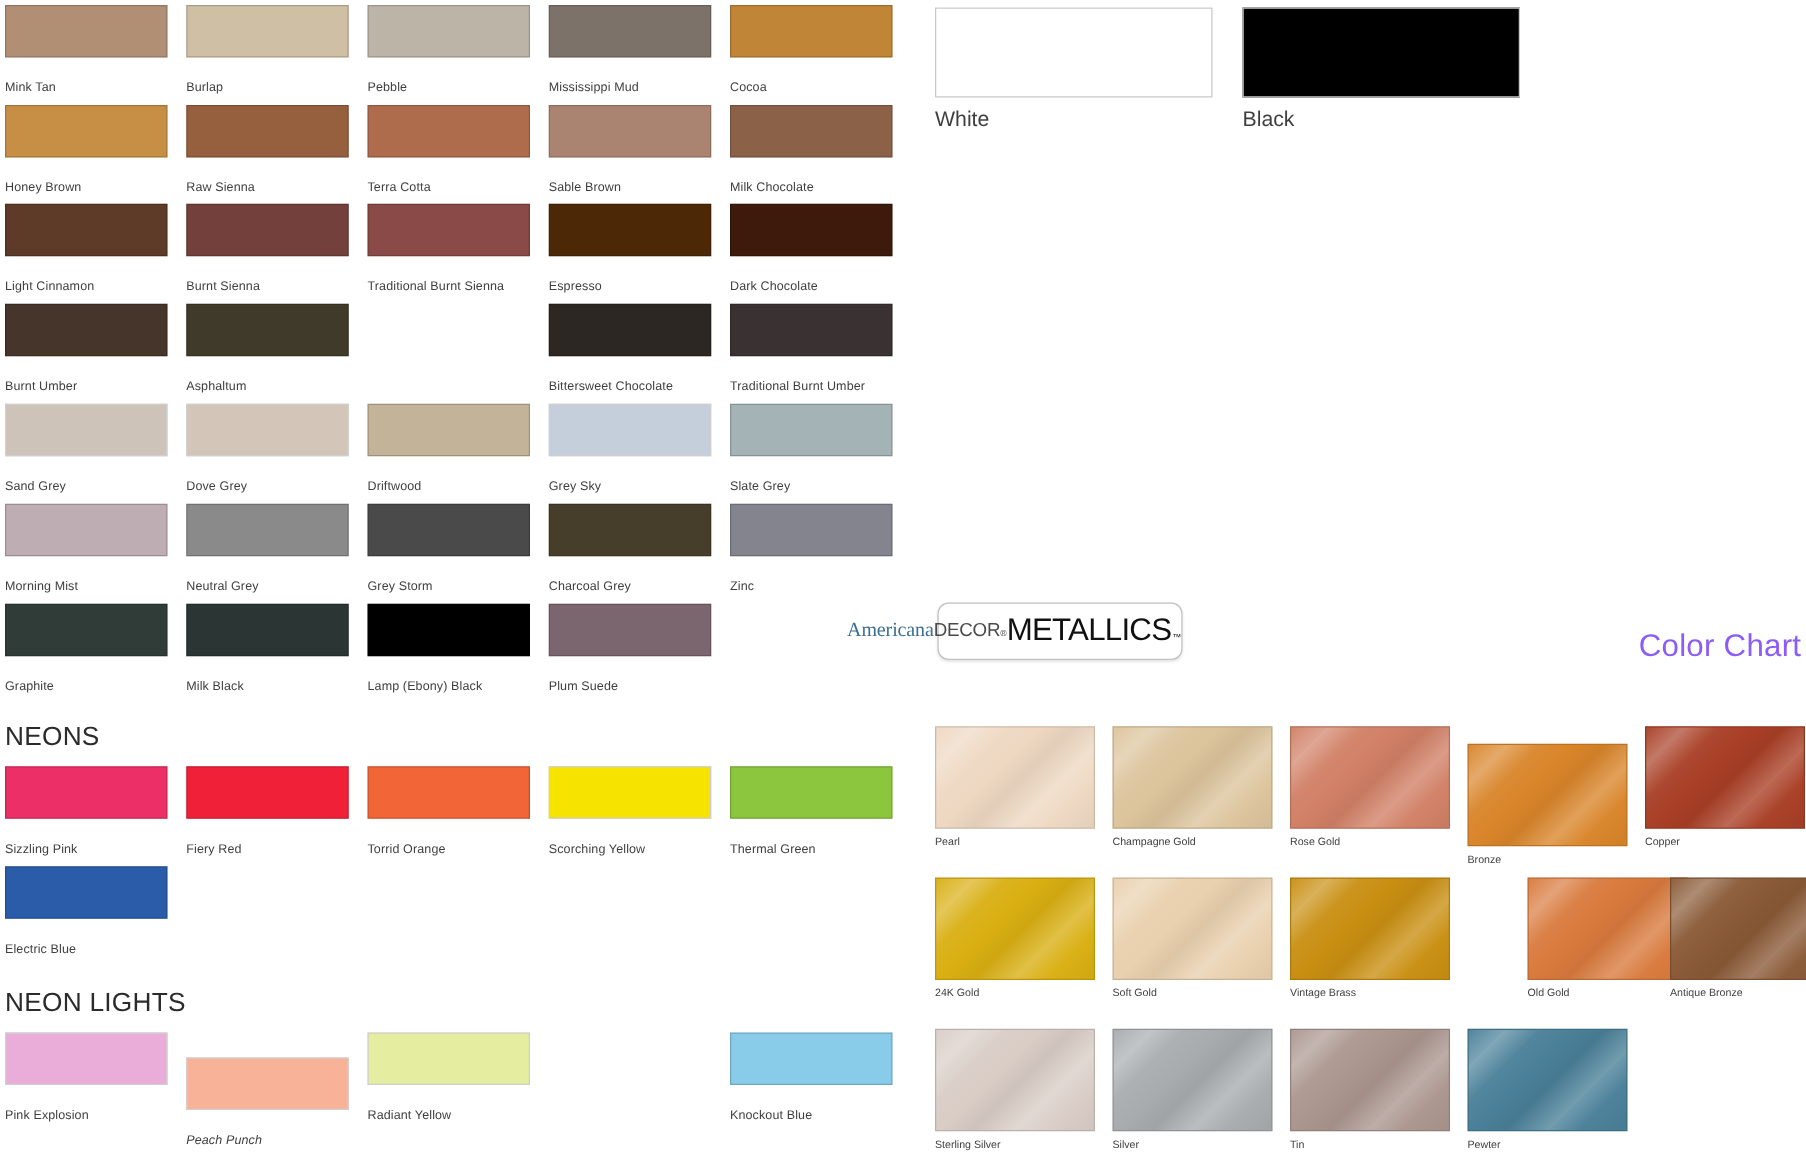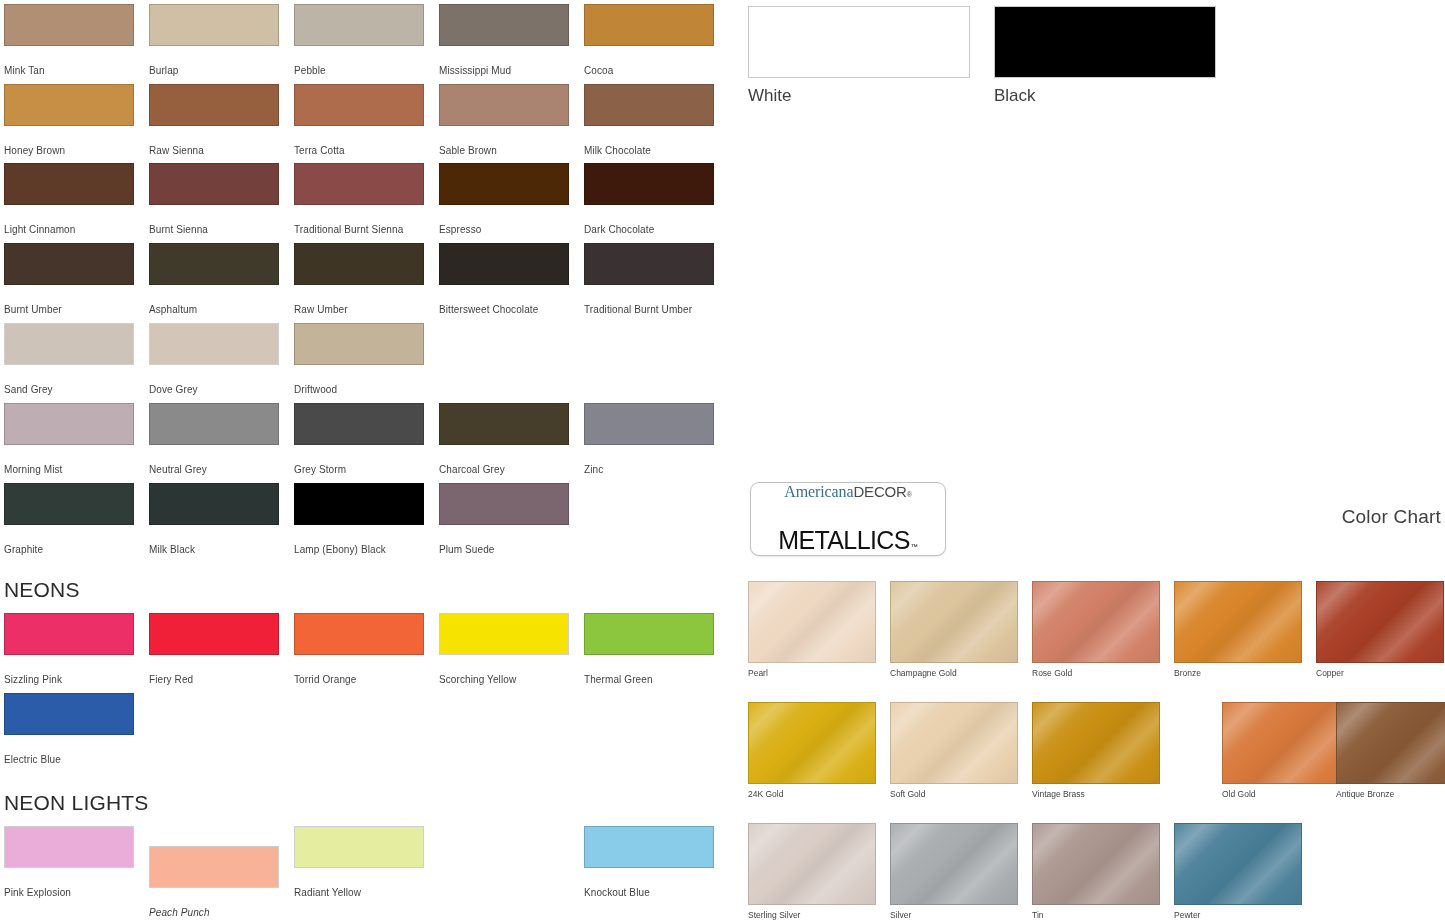--- a/index.html
+++ b/index.html
@@ -100,30 +100,30 @@
     margin-top: 5px;
     white-space: nowrap;
   }
 
   
   #logo-box {
     position: absolute;
     left: 750px;
     top: 482px;
     width: 196px;
-    height: 74px;
+    height: 46px;
     box-sizing: border-box;
     border: 1px solid #c2c2c2;
     border-radius: 9px;
     background: #ffffff;
     box-shadow: 0 1px 2px rgba(0,0,0,0.10);
     display: flex;
-    flex-direction: column;
+    flex-direction: row;
     align-items: center;
-    justify-content: space-between;
+    justify-content: flex-end;
   }
   .logo-line1 { display: flex; align-items: baseline; }
   .logo-americana {
     font-family: "Liberation Serif", serif;
     font-size: 16px;
     color: #3d6e8f;
     letter-spacing: -0.1px;
   }
   .logo-decor {
     font-family: "Liberation Sans", sans-serif;
@@ -139,23 +139,23 @@
     color: #111111;
     letter-spacing: -0.6px;
   }
   .logo-tm { font-size: 7px; color: #111111; vertical-align: super; margin-left: 1px; }
 
   
   #chart-title {
     position: absolute;
     right: 4px;
     top: 503px;
-    font-size: 19px;
+    font-size: 25px;
     line-height: 28px;
-    color: #404040;
+    color: #8b5cf6;
     letter-spacing: 0.2px;
     white-space: nowrap;
   }
 </style>
 </head>
 <body>
 
 <div id="main-grid">
     <div class="cell" style="left: 4px; top: 4px;">
       <div class="chip" style="width: 130px; height: 42px; background: rgb(176, 143, 117);"></div>
@@ -218,43 +218,47 @@
       <div class="cap">Dark Chocolate</div>
     </div>
     <div class="cell" style="left: 4px; top: 243px;">
       <div class="chip" style="width: 130px; height: 42px; background: rgb(70, 53, 42);"></div>
       <div class="cap">Burnt Umber</div>
     </div>
     <div class="cell" style="left: 149px; top: 243px;">
       <div class="chip" style="width: 130px; height: 42px; background: rgb(64, 58, 43);"></div>
       <div class="cap">Asphaltum</div>
     </div>
-    <div class="cell" style="left: 294px; top: 243px;">
-      <div class="chip" style="width: 130px; height: 42px; background: rgb(62, 53, 36);"></div>
-      <div class="cap">Raw Umber</div>
-    </div>
     <div class="cell" style="left: 439px; top: 243px;">
       <div class="chip" style="width: 130px; height: 42px; background: rgb(45, 39, 35);"></div>
       <div class="cap">Bittersweet Chocolate</div>
     </div>
     <div class="cell" style="left: 584px; top: 243px;">
       <div class="chip" style="width: 130px; height: 42px; background: rgb(58, 50, 50);"></div>
       <div class="cap">Traditional Burnt Umber</div>
     </div>
     <div class="cell" style="left: 4px; top: 323px;">
       <div class="chip pale-edge" style="width: 130px; height: 42px; background: rgb(205, 195, 185);"></div>
       <div class="cap">Sand Grey</div>
     </div>
     <div class="cell" style="left: 149px; top: 323px;">
       <div class="chip pale-edge" style="width: 130px; height: 42px; background: rgb(211, 198, 185);"></div>
       <div class="cap">Dove Grey</div>
     </div>
     <div class="cell" style="left: 294px; top: 323px;">
       <div class="chip" style="width: 130px; height: 42px; background: rgb(195, 179, 152);"></div>
       <div class="cap">Driftwood</div>
+    </div>
+    <div class="cell" style="left: 439px; top: 323px;">
+      <div class="chip pale-edge" style="width: 130px; height: 42px; background: rgb(197, 206, 219);"></div>
+      <div class="cap">Grey Sky</div>
+    </div>
+    <div class="cell" style="left: 584px; top: 323px;">
+      <div class="chip" style="width: 130px; height: 42px; background: rgb(164, 179, 182);"></div>
+      <div class="cap">Slate Grey</div>
     </div>
     <div class="cell" style="left: 4px; top: 403px;">
       <div class="chip" style="width: 130px; height: 42px; background: rgb(191, 173, 180);"></div>
       <div class="cap">Morning Mist</div>
     </div>
     <div class="cell" style="left: 149px; top: 403px;">
       <div class="chip" style="width: 130px; height: 42px; background: rgb(138, 138, 138);"></div>
       <div class="cap">Neutral Grey</div>
     </div>
     <div class="cell" style="left: 294px; top: 403px;">
@@ -368,21 +372,21 @@
         <div class="sheen"></div>
       </div>
       <div class="m-cap">Champagne Gold</div>
     </div>
     <div class="cell" style="left: 1032px; top: 581px;">
       <div class="m-chip" style="width: 128px; height: 82px; background: rgb(209, 128, 102);">
         <div class="sheen"></div>
       </div>
       <div class="m-cap">Rose Gold</div>
     </div>
-    <div class="cell" style="left: 1174px; top: 581px;">
+    <div class="cell" style="left: 1174px; top: 595px;">
       <div class="m-chip" style="width: 128px; height: 82px; background: rgb(217, 133, 42);">
         <div class="sheen"></div>
       </div>
       <div class="m-cap">Bronze</div>
     </div>
     <div class="cell" style="left: 1316px; top: 581px;">
       <div class="m-chip" style="width: 128px; height: 82px; background: rgb(169, 63, 38);">
         <div class="sheen"></div>
       </div>
       <div class="m-cap">Copper</div>

